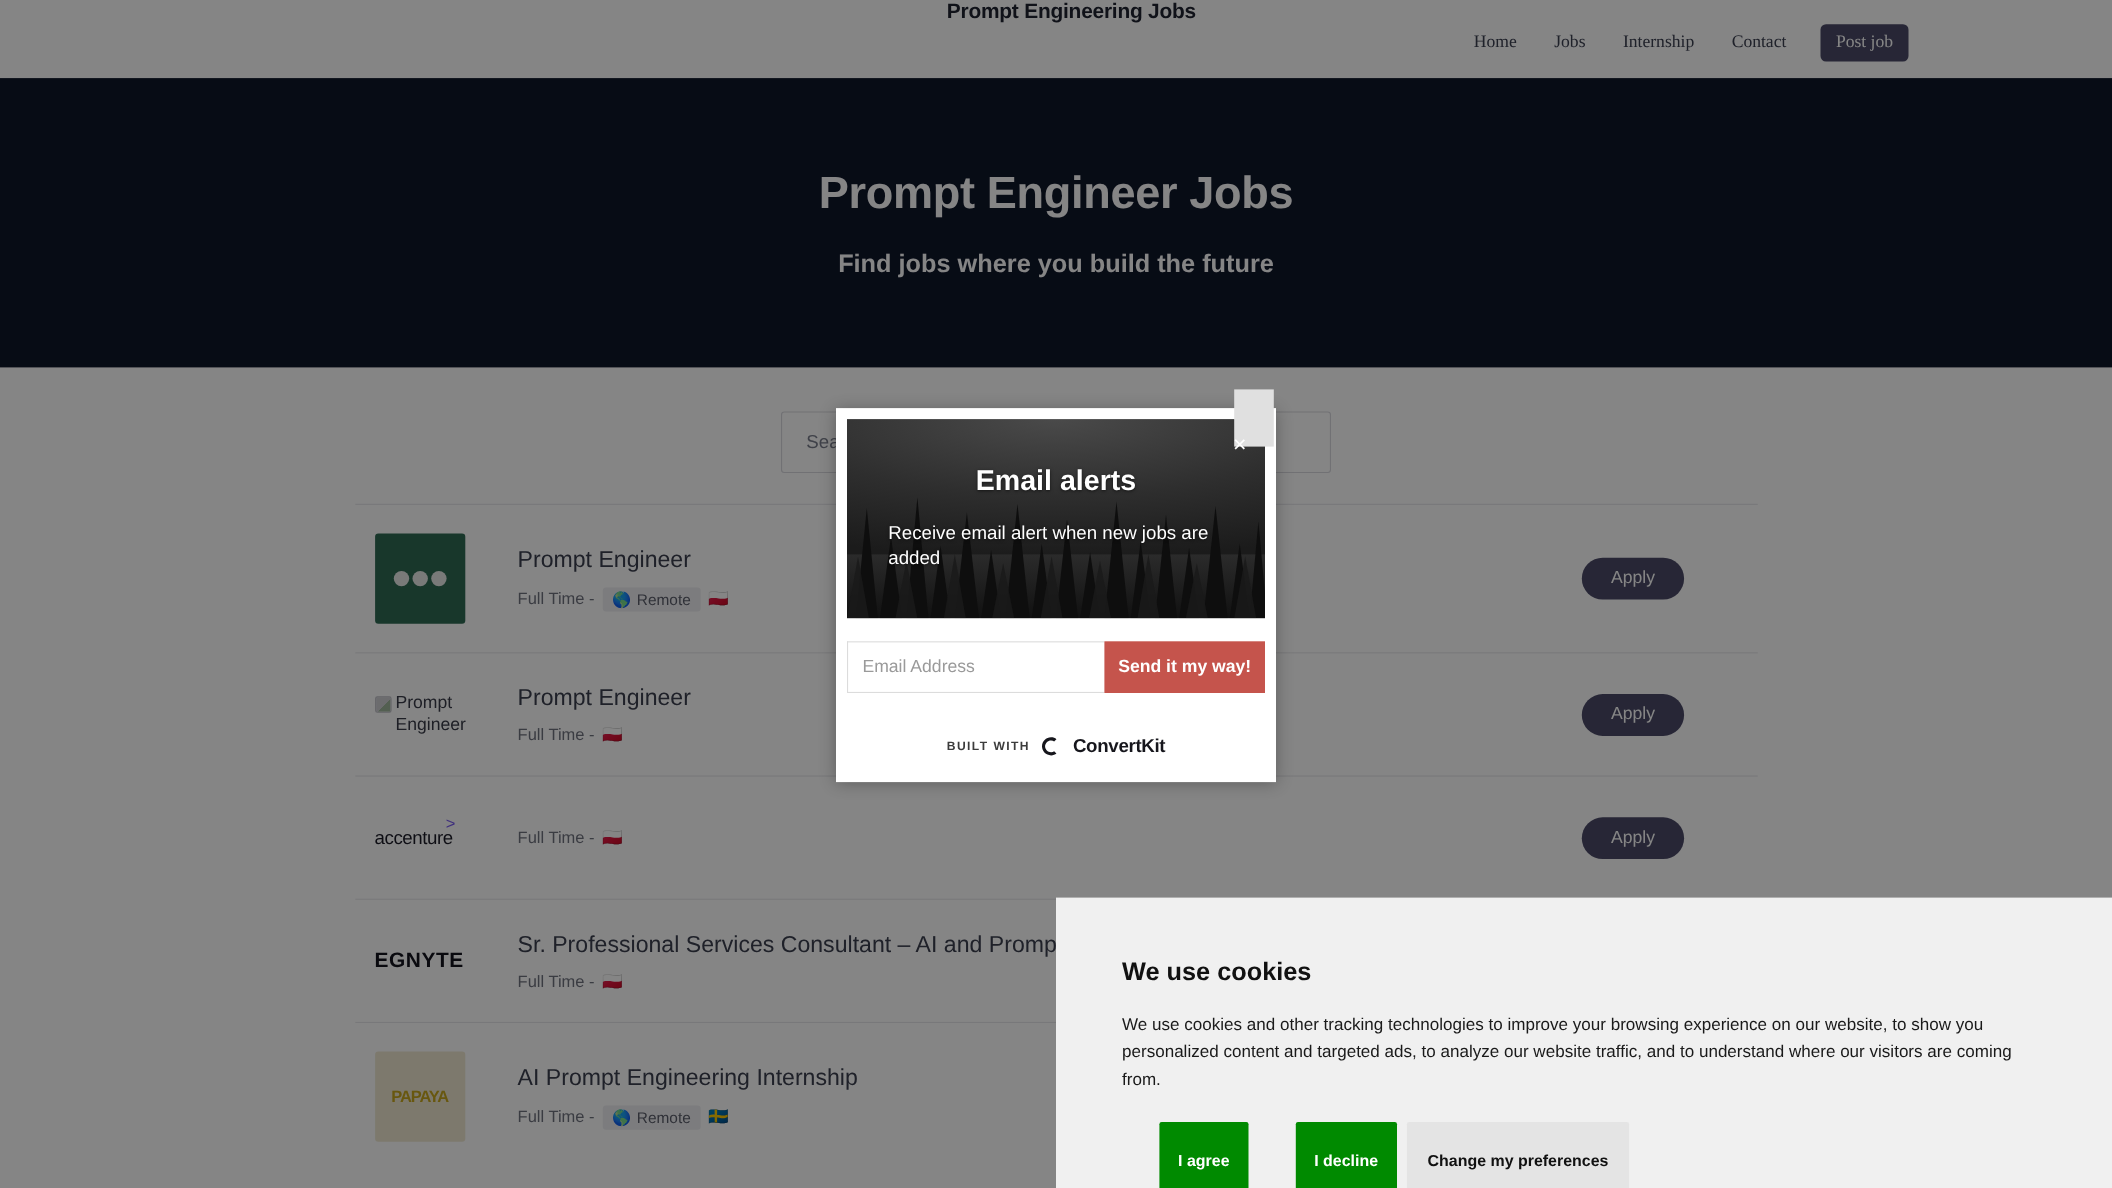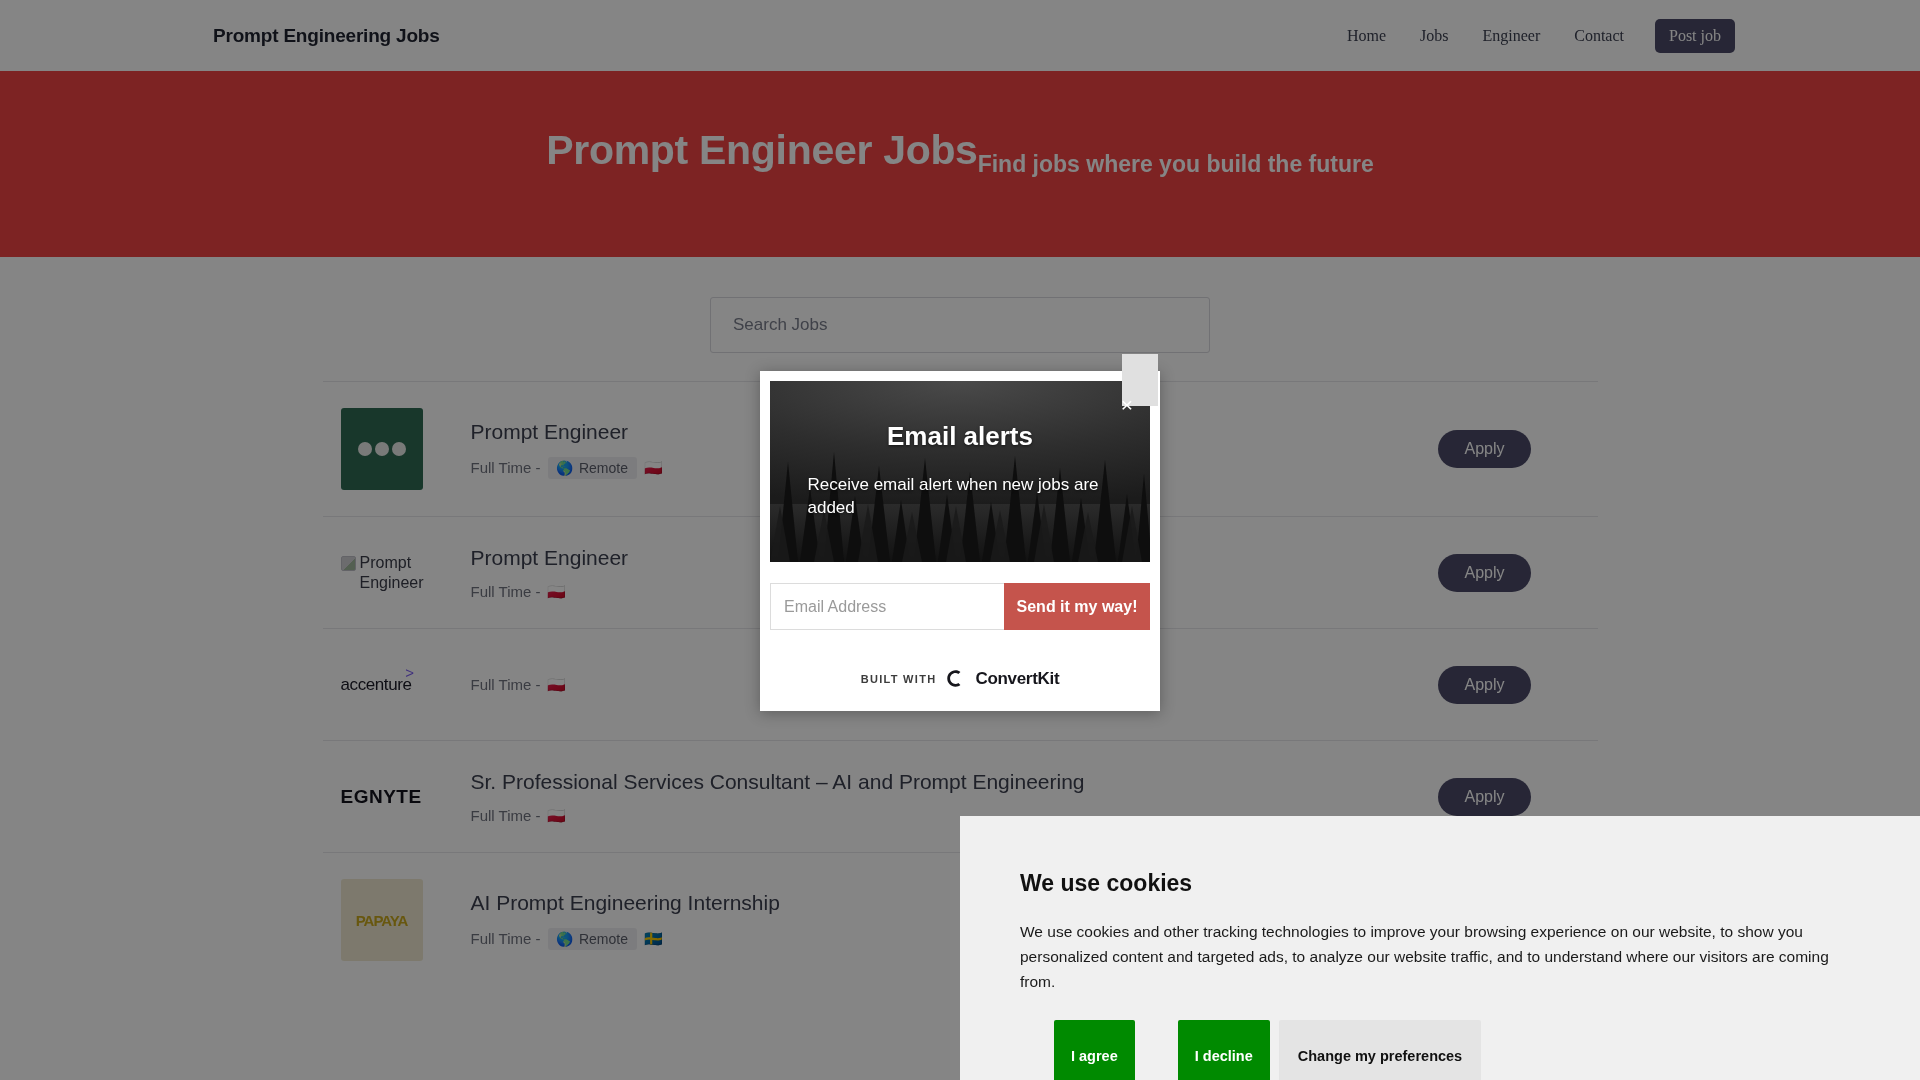--- a/index.html
+++ b/index.html
@@ -14,20 +14,21 @@
 
   
   .page { position: absolute; inset: 0; background:#fff; }
 
   
   .navbar {
     height: 71px; width: 100%;
     display: flex; align-items: center;
     padding: 0 185px 0 213px;
     background: #ffffff;
+    flex-direction: column;
   }
   .brand {
     font-size: 19px; font-weight: bold; color: #1f2330;
     letter-spacing: -0.2px;
   }
   .nav-links {
     margin-left: auto; display: flex; align-items: center; gap: 0; font-family: Liberation Serif, serif;
   }
   .nav-link {
     font-size: 16px; color: #3d4152; text-decoration: none;
@@ -36,23 +37,23 @@
   .post-job-btn {
     margin-left: 14px;
     background: #4b4a68; color: #fff;
     font-size: 16px; padding: 8px 14px;
     border: none; border-radius: 5px; cursor: pointer;
     font-family: inherit;
   }
 
   
   .hero {
-    height: 186px; width: 100%;
-    background: #ef4444;
-    display: flex; flex-direction: row;
+    height: 263px; width: 100%;
+    background: #0f172a;
+    display: flex; flex-direction: column;
     align-items: center; justify-content: center;
     color: #fff;
   }
   .hero h1 {
     font-size: 41px; font-weight: bold; letter-spacing: -0.3px;
     margin-bottom: 27px;
   }
   .hero h2 { font-size: 23px; font-weight: bold; }
 
   
@@ -228,21 +229,21 @@
 
 <div id="root">
 
   <div class="page">
 
     <div class="navbar">
       <div class="brand">Prompt Engineering Jobs</div>
       <div class="nav-links">
         <a class="nav-link" href="#">Home</a>
         <a class="nav-link" href="#">Jobs</a>
-        <a class="nav-link" href="#">Engineer</a>
+        <a class="nav-link" href="#">Internship</a>
         <a class="nav-link" href="#">Contact</a>
         <button class="post-job-btn">Post job</button>
       </div>
     </div>
 
     <div class="hero">
       <h1>Prompt Engineer Jobs</h1>
       <h2>Find jobs where you build the future</h2>
     </div>
 

